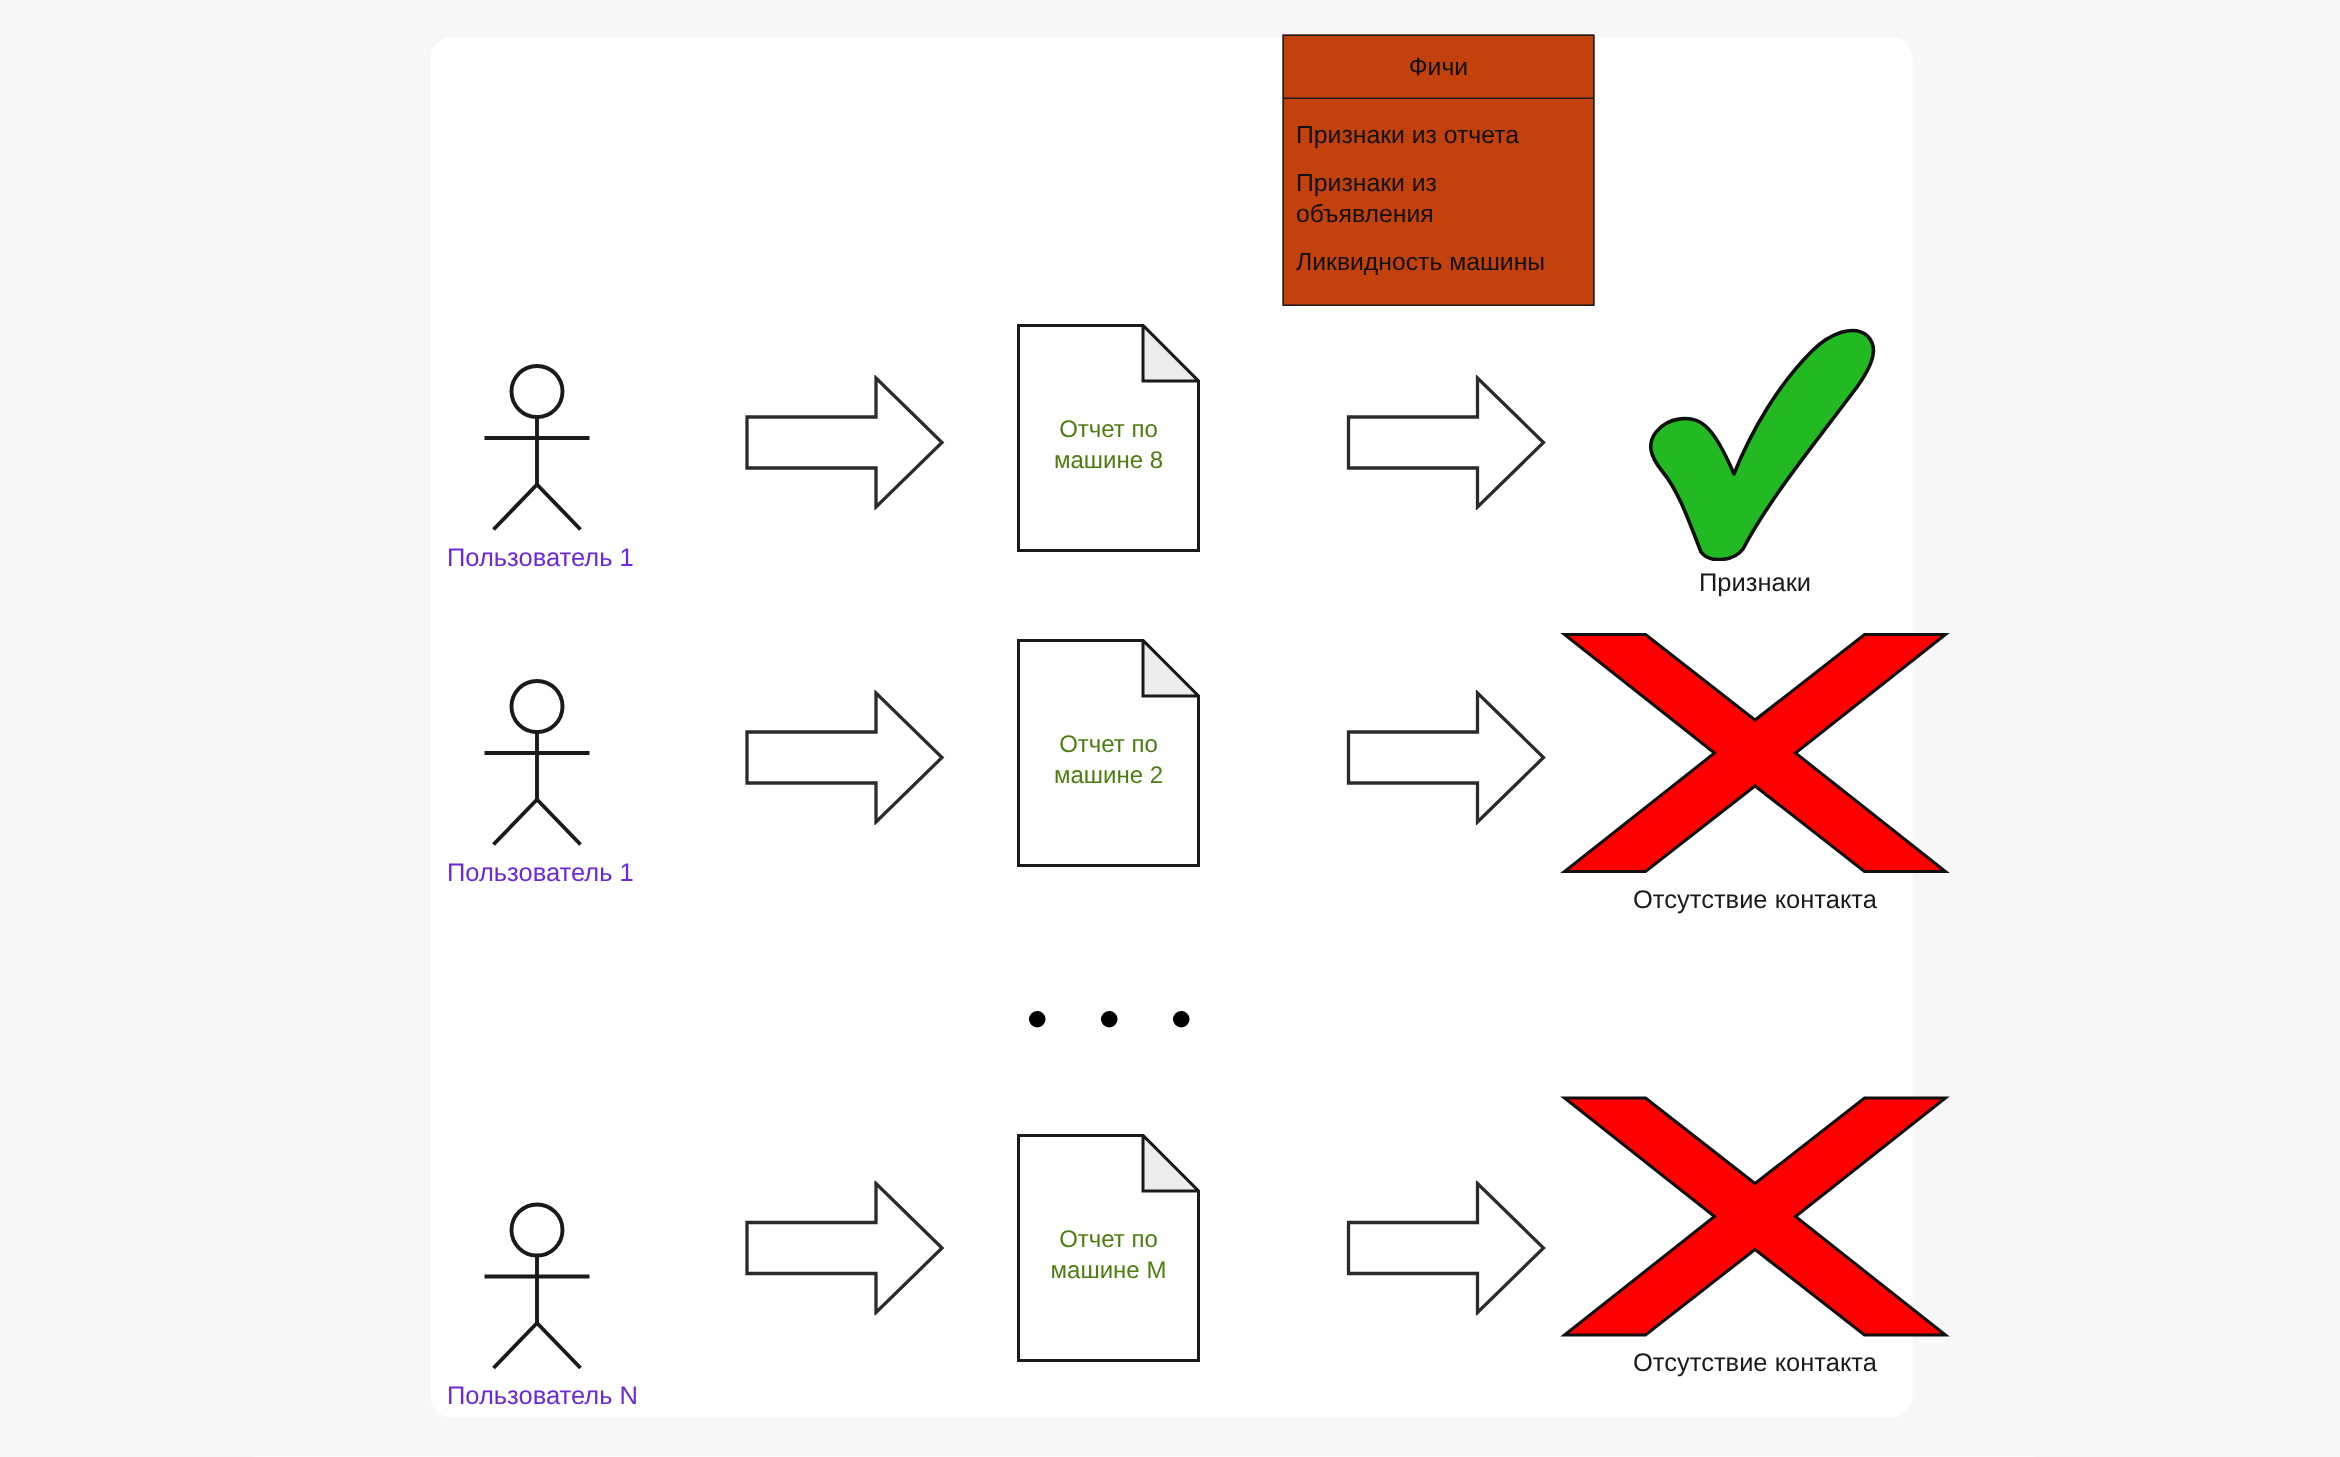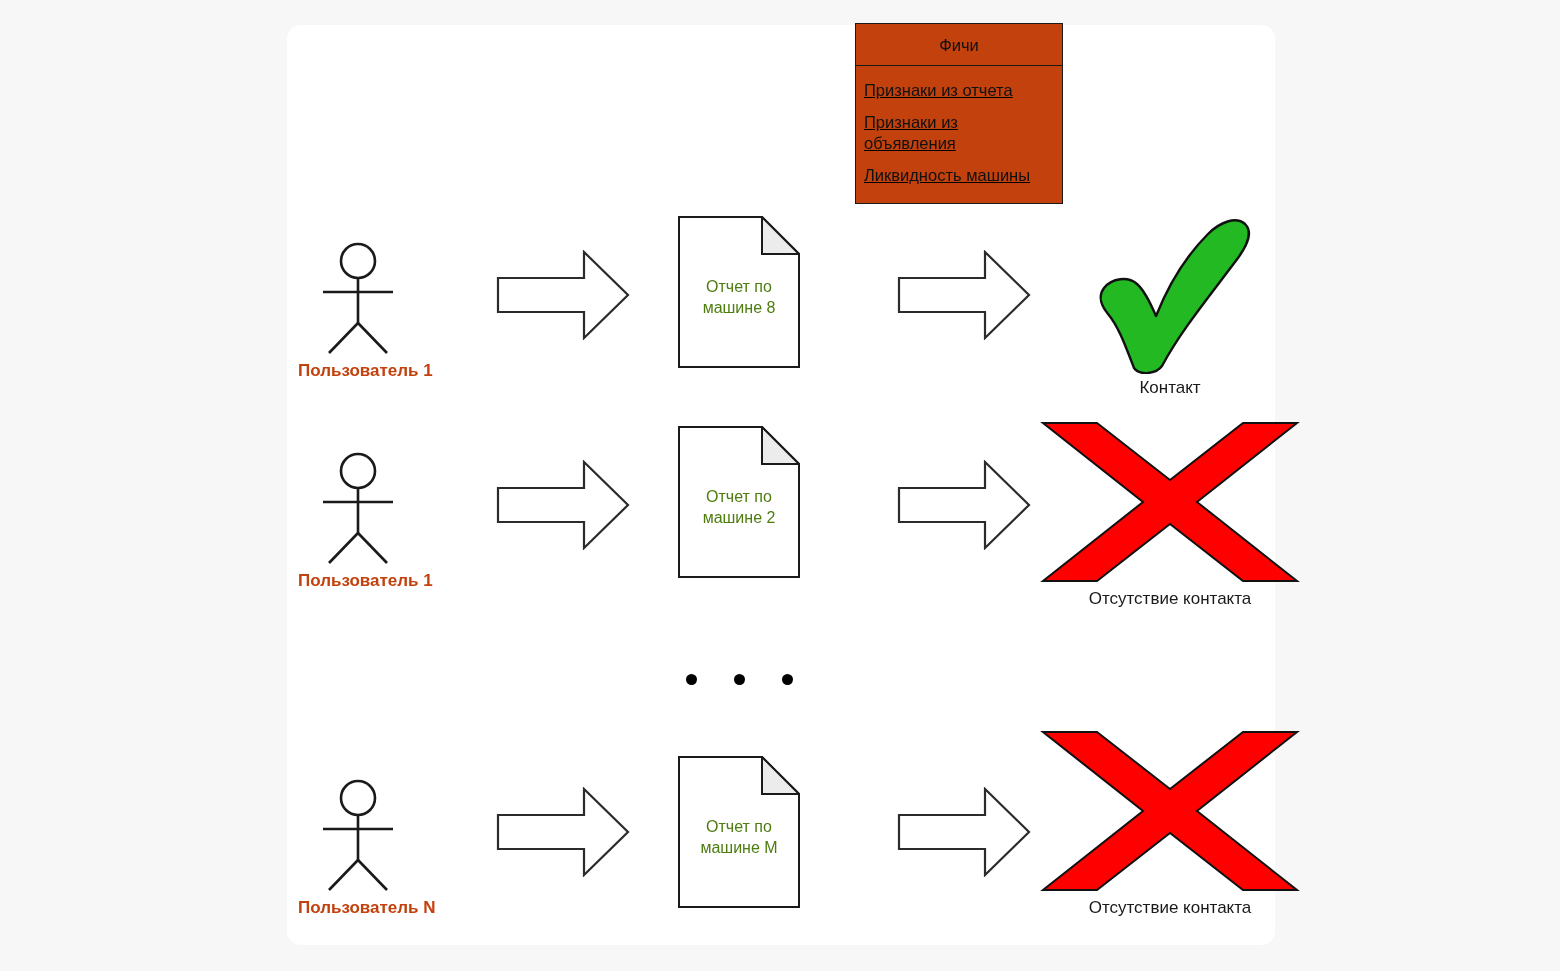--- a/index.html
+++ b/index.html
@@ -44,44 +44,42 @@
   .features-title {
     text-align: center;
     font-size: 16.5px;
     color: #111;
     padding: 12px 6px 11px 6px;
     border-bottom: 1.6px solid #1a1a1a;
     line-height: 1.1;
   }
   .features-body {
     padding: 9px 0 10px 0;
-    text-decoration: underline;
   }
   .feature-row {
     font-size: 16.5px;
     color: #111;
     line-height: 1.28;
     padding: 5px 8px 6px 8px;
   }
 
   
   .prow { position: absolute; left: 0; width: 988px; }
 
   
   .actor {
     position: absolute;
     width: 120px;
     text-align: center;
   }
   .actor-label {
     font-size: 17px;
-    color: #c2410c;
+    color: #6d28d9;
     white-space: nowrap;
     margin-top: 2px;
-    font-weight: bold;
   }
 
   
   .arrow { position: absolute; }
 
   
   .doc { position: absolute; }
   .doc-text {
     position: absolute;
     left: 0;
@@ -164,21 +162,21 @@
     <svg class="arrow" style="left:897px; top:250px;" width="134" height="90" viewBox="0 0 134 90">
       <polygon points="2,28 88,28 88,2 132,45 88,88 88,62 2,62" fill="#ffffff" stroke="#2b2b2b" stroke-width="2.2" stroke-linejoin="miter"></polygon>
     </svg>
 
     <div class="outcome" style="left:1040px; top:214px;">
       <svg width="260" height="160" viewBox="0 0 260 160">
         <path d="M94,154 C84,128 78,112 68,100 C60,90 58,82 64,74 C72,64 88,62 97,70
                  C104,76 110,88 116,102 C128,72 146,42 168,20 C180,8 196,2 205,10
                  C213,18 208,30 198,44 C168,84 140,118 122,152 C116,160 100,162 94,154 Z" fill="#22b922" stroke="#111111" stroke-width="2.4" stroke-linejoin="round"></path>
       </svg>
-      <div class="outcome-label">Контакт</div>
+      <div class="outcome-label">Признаки</div>
     </div>
   </div>
 
   <div class="prow" style="top:0px;">
 
     <div class="actor" style="left:298px; top:450px;">
       <svg width="120" height="115" viewBox="0 0 120 115">
         <circle cx="60" cy="21" r="17" fill="#ffffff" stroke="#1a1a1a" stroke-width="2.6"></circle>
         <line x1="60" y1="38" x2="60" y2="83" stroke="#1a1a1a" stroke-width="2.6"></line>
         <line x1="25" y1="52" x2="95" y2="52" stroke="#1a1a1a" stroke-width="2.6"></line>
@@ -216,21 +214,21 @@
   </div>
 
   <div class="dots" style="left:686px; top:674px;">
     <div class="dot"></div>
     <div class="dot"></div>
     <div class="dot"></div>
   </div>
 
   <div class="prow" style="top:0px;">
 
-    <div class="actor" style="left:298px; top:777px;">
+    <div class="actor" style="left:298px; top:799px;">
       <svg width="120" height="115" viewBox="0 0 120 115">
         <circle cx="60" cy="21" r="17" fill="#ffffff" stroke="#1a1a1a" stroke-width="2.6"></circle>
         <line x1="60" y1="38" x2="60" y2="83" stroke="#1a1a1a" stroke-width="2.6"></line>
         <line x1="25" y1="52" x2="95" y2="52" stroke="#1a1a1a" stroke-width="2.6"></line>
         <line x1="60" y1="83" x2="31" y2="113" stroke="#1a1a1a" stroke-width="2.6"></line>
         <line x1="60" y1="83" x2="89" y2="113" stroke="#1a1a1a" stroke-width="2.6"></line>
       </svg>
       <div class="actor-label">Пользователь N</div>
     </div>
 

